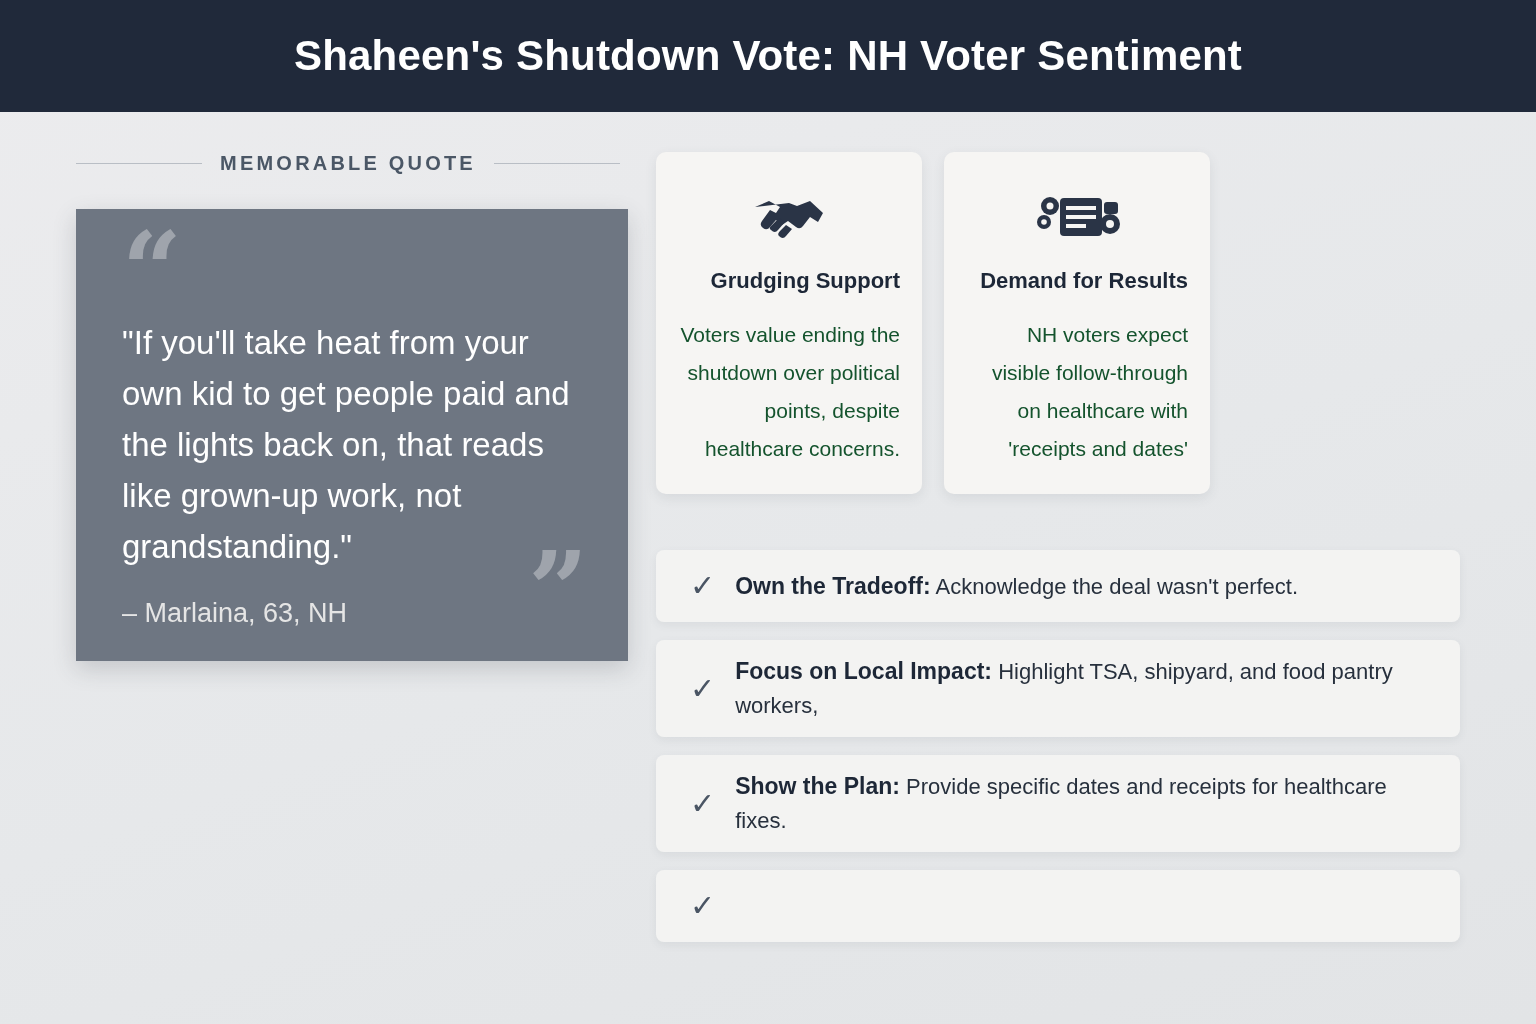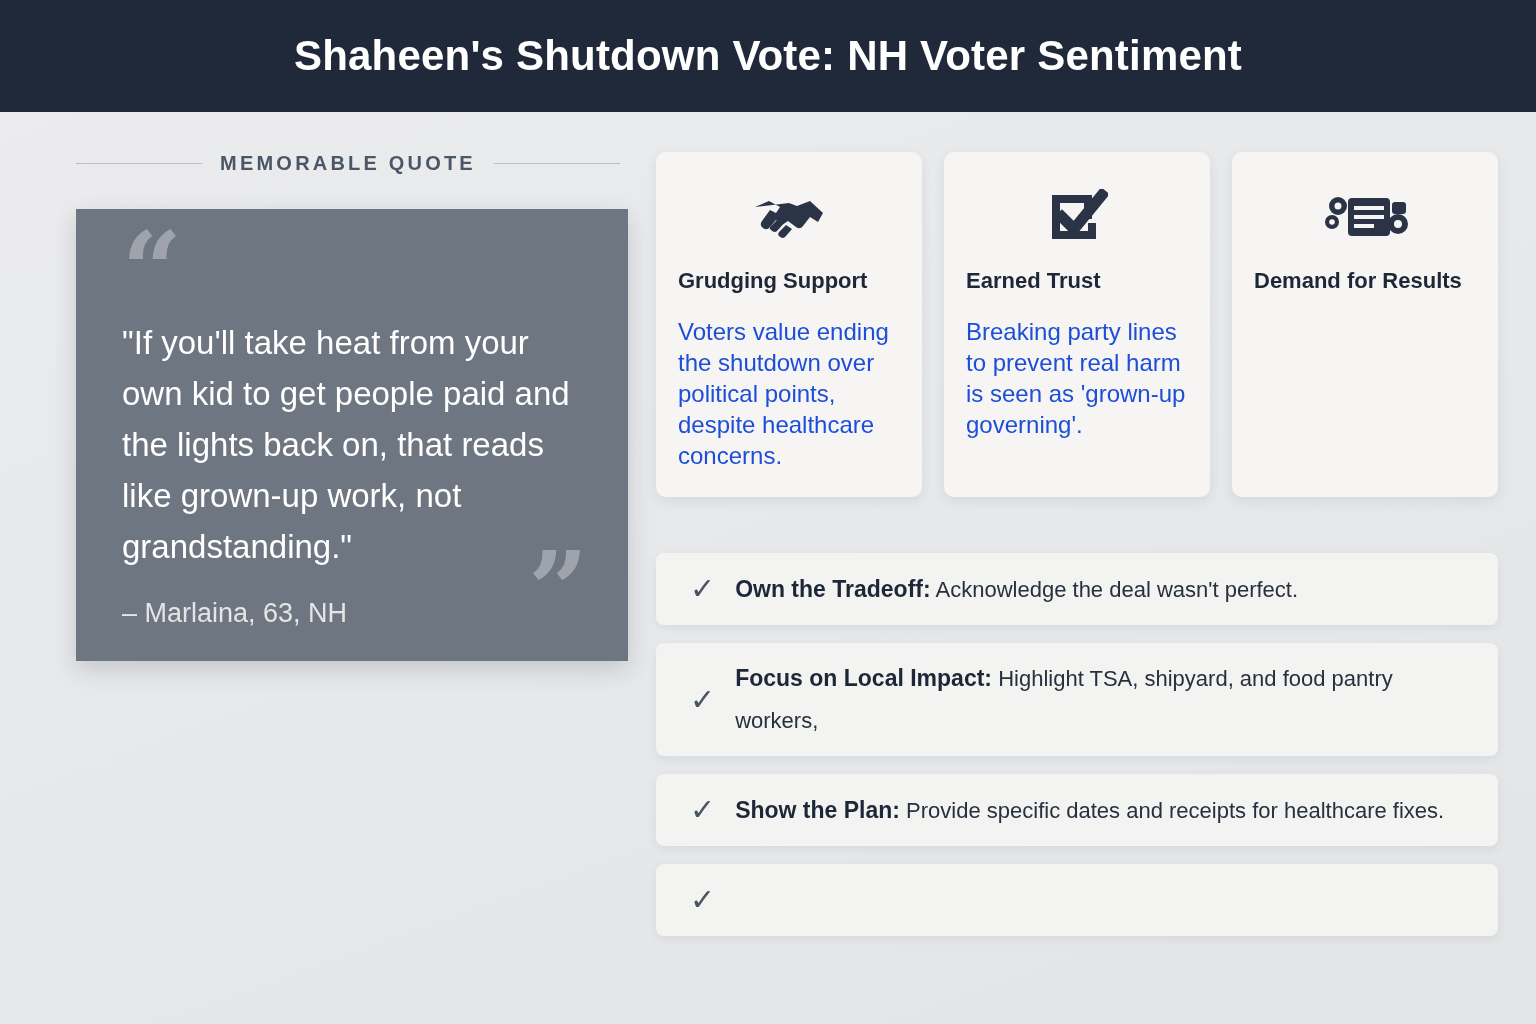--- a/index.html
+++ b/index.html
@@ -120,40 +120,40 @@
     display: flex;
     gap: 22px;
   }
   .takeaway-card {
     background: #f6f5f3;
     border-radius: 10px;
     width: 266px;
     min-height: 338px;
     padding: 30px 22px 26px 22px;
     box-sizing: border-box;
-    text-align: left;
+    text-align: right;
     box-shadow: 0 4px 12px rgba(70,76,85,0.10);
   }
   .takeaway-icon {
     height: 72px;
     display: flex;
     align-items: center;
     justify-content: center;
     color: #2a3446;
   }
   .takeaway-title {
     color: #1d2737;
     font-size: 22px;
     font-weight: bold;
     margin-top: 14px;
   }
   .takeaway-desc {
-    color: #1d4ed8;
-    font-size: 24px;
-    line-height: 31px;
+    color: #14532d;
+    font-size: 21px;
+    line-height: 38px;
     margin-top: 22px;
   }
 
   
   .exec-section {
     margin-top: 56px;
   }
   .exec-list {
     display: flex;
     flex-direction: column;
@@ -172,21 +172,21 @@
   }
   .check-icon {
     color: #4a5564;
     font-size: 30px;
     line-height: 30px;
     flex: 0 0 auto;
   }
   .exec-text {
     color: #27303d;
     font-size: 22px;
-    line-height: 42px;
+    line-height: 34px;
   }
   .exec-text b {
     color: #1d2737;
     font-size: 23px;
   }
 </style>
 </head>
 <body>
 
 <div id="page">
@@ -222,48 +222,39 @@
             <svg width="74" height="54" viewBox="0 0 74 54" fill="currentColor" aria-hidden="true">
               <path d="M3 16 L17 10 L28 16 L24 22 L18 19 L10 30 Q7 34 11 37 Q15 40 18 36 L24 29 L30 34 L36 30 L44 36 Q48 39 51 35 L58 26 L66 31 L71 22 L58 10 L45 15 L37 12 Z"></path>
               <path d="M20 34 L27 27 L33 31 L26 39 Q23 43 19 39 Q16 37 20 34 Z"></path>
               <path d="M28 40 L34 34 L40 38 L34 45 Q31 49 27 45 Q25 43 28 40 Z"></path>
             </svg>
           </div>
           <div class="takeaway-title">Grudging Support</div>
           <div class="takeaway-desc">Voters value ending the shutdown over political points, despite healthcare concerns.</div>
         </div>
 
-        <div class="takeaway-card">
-          <div class="takeaway-icon">
-            <svg width="62" height="58" viewBox="0 0 62 58" fill="none" aria-hidden="true">
-              <path d="M6 6 H46 V30 H38 V14 H14 V42 H42 V34 H50 V50 H6 Z" fill="currentColor"></path>
-              <path d="M16 28 L28 40 L56 6" stroke="currentColor" stroke-width="11" stroke-linecap="square" stroke-linejoin="miter"></path>
-            </svg>
-          </div>
-          <div class="takeaway-title">Earned Trust</div>
-          <div class="takeaway-desc">Breaking party lines to prevent real harm is seen as 'grown-up governing'.</div>
-        </div>
 
         <div class="takeaway-card">
           <div class="takeaway-icon">
             <svg width="94" height="56" viewBox="0 0 94 56" fill="currentColor" aria-hidden="true">
               <rect x="30" y="8" width="42" height="38" rx="4"></rect>
               <rect x="36" y="16" width="30" height="4" fill="#f6f5f3"></rect>
               <rect x="36" y="25" width="30" height="4" fill="#f6f5f3"></rect>
               <rect x="36" y="34" width="20" height="4" fill="#f6f5f3"></rect>
               <circle cx="20" cy="16" r="9"></circle>
               <circle cx="20" cy="16" r="3.5" fill="#f6f5f3"></circle>
               <circle cx="14" cy="32" r="7"></circle>
               <circle cx="14" cy="32" r="2.8" fill="#f6f5f3"></circle>
               <circle cx="80" cy="34" r="10"></circle>
               <circle cx="80" cy="34" r="4" fill="#f6f5f3"></circle>
               <rect x="74" y="12" width="14" height="12" rx="3"></rect>
             </svg>
           </div>
           <div class="takeaway-title">Demand for Results</div>
+          <div class="takeaway-desc">NH voters expect visible follow-through on healthcare with 'receipts and dates'</div>
         </div>
 
       </div>
 
       <div class="exec-section">
 
         <div class="exec-list">
 
           <div class="exec-item">
             <span class="check-icon">✓</span>

